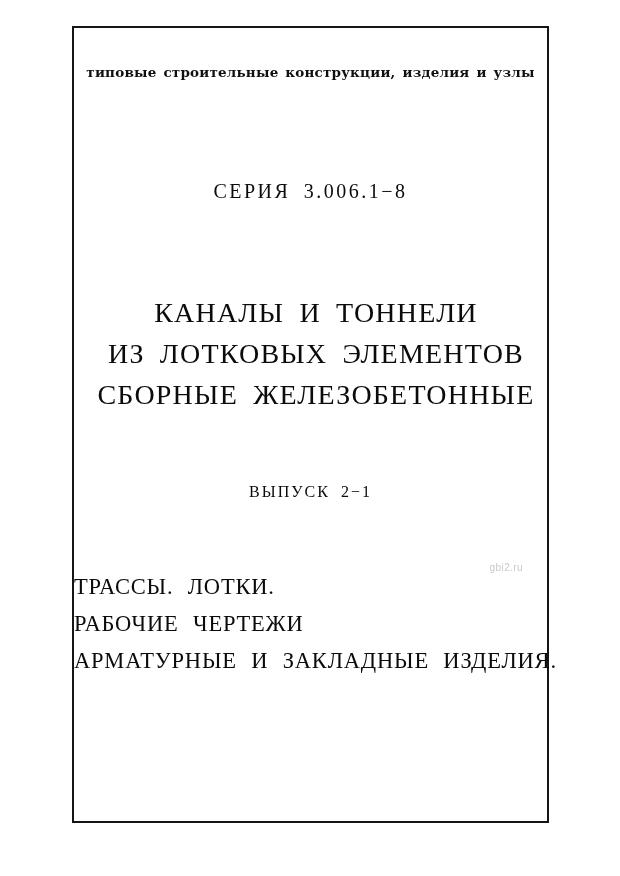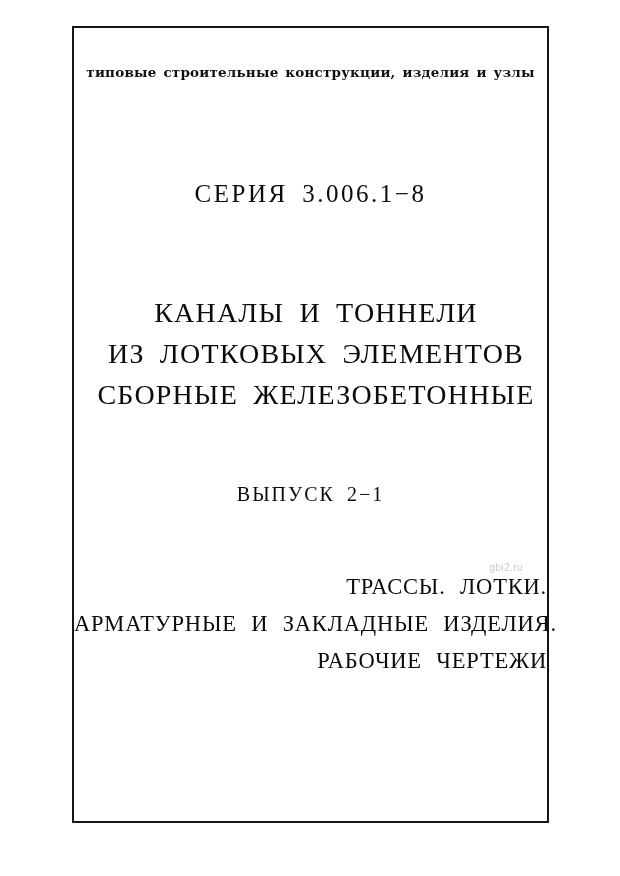--- a/index.html
+++ b/index.html
@@ -64,21 +64,21 @@
     text-align: center;
   }
 
   
   .series {
     position: absolute;
     left: 0;
     right: 0;
     top: 152px;
     font-family: "Liberation Serif", serif;
-    font-size: 25px;
+    font-size: 20px;
     font-weight: 400;
     letter-spacing: 2.5px;
     word-spacing: 6px;
     color: #0b0b0b;
     text-align: center;
   }
 
   
   .title-block {
     position: absolute;
@@ -99,35 +99,35 @@
     padding-left: 11px;
   }
 
   
   .issue {
     position: absolute;
     left: 0;
     right: 0;
     top: 455px;
     font-family: "Liberation Serif", serif;
-    font-size: 20px;
+    font-size: 16px;
     font-weight: 400;
     letter-spacing: 2px;
     word-spacing: 5px;
     color: #0b0b0b;
     text-align: center;
   }
 
   
   .subtitle-block {
     position: absolute;
     left: 0;
     right: 0;
     top: 540px;
-    text-align: right;
+    text-align: left;
   }
   .subtitle-block .sline {
     font-family: "Liberation Serif", serif;
     font-size: 22.5px;
     font-weight: 400;
     letter-spacing: 0.8px;
     word-spacing: 8px;
     line-height: 37px;
     color: #0b0b0b;
     white-space: nowrap;
@@ -160,22 +160,22 @@
       <div class="title-block">
         <div class="tline">КАНАЛЫ И ТОННЕЛИ</div>
         <div class="tline">ИЗ ЛОТКОВЫХ ЭЛЕМЕНТОВ</div>
         <div class="tline">СБОРНЫЕ ЖЕЛЕЗОБЕТОННЫЕ</div>
       </div>
 
       <div class="issue">ВЫПУСК 2−1</div>
 
       <div class="subtitle-block">
         <div class="sline">ТРАССЫ. ЛОТКИ.</div>
+        <div class="sline">РАБОЧИЕ ЧЕРТЕЖИ</div>
         <div class="sline">АРМАТУРНЫЕ И ЗАКЛАДНЫЕ ИЗДЕЛИЯ.</div>
-        <div class="sline">РАБОЧИЕ ЧЕРТЕЖИ</div>
       </div>
 
       <div class="watermark">gbi2.ru</div>
 
     </div>
   </div>
 
 </div>
 
 </body></html>

